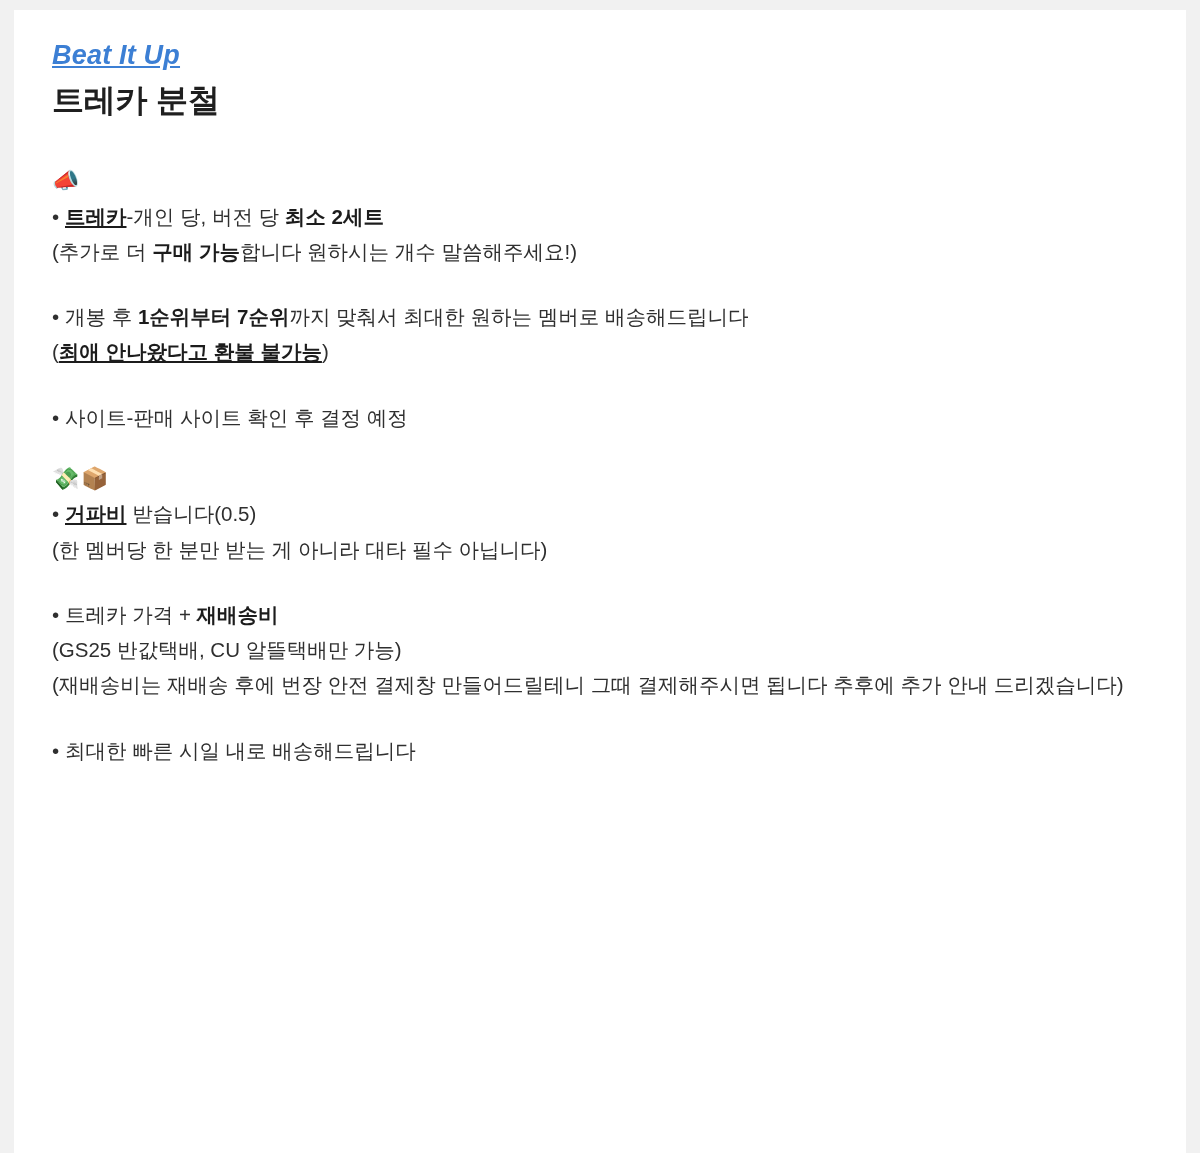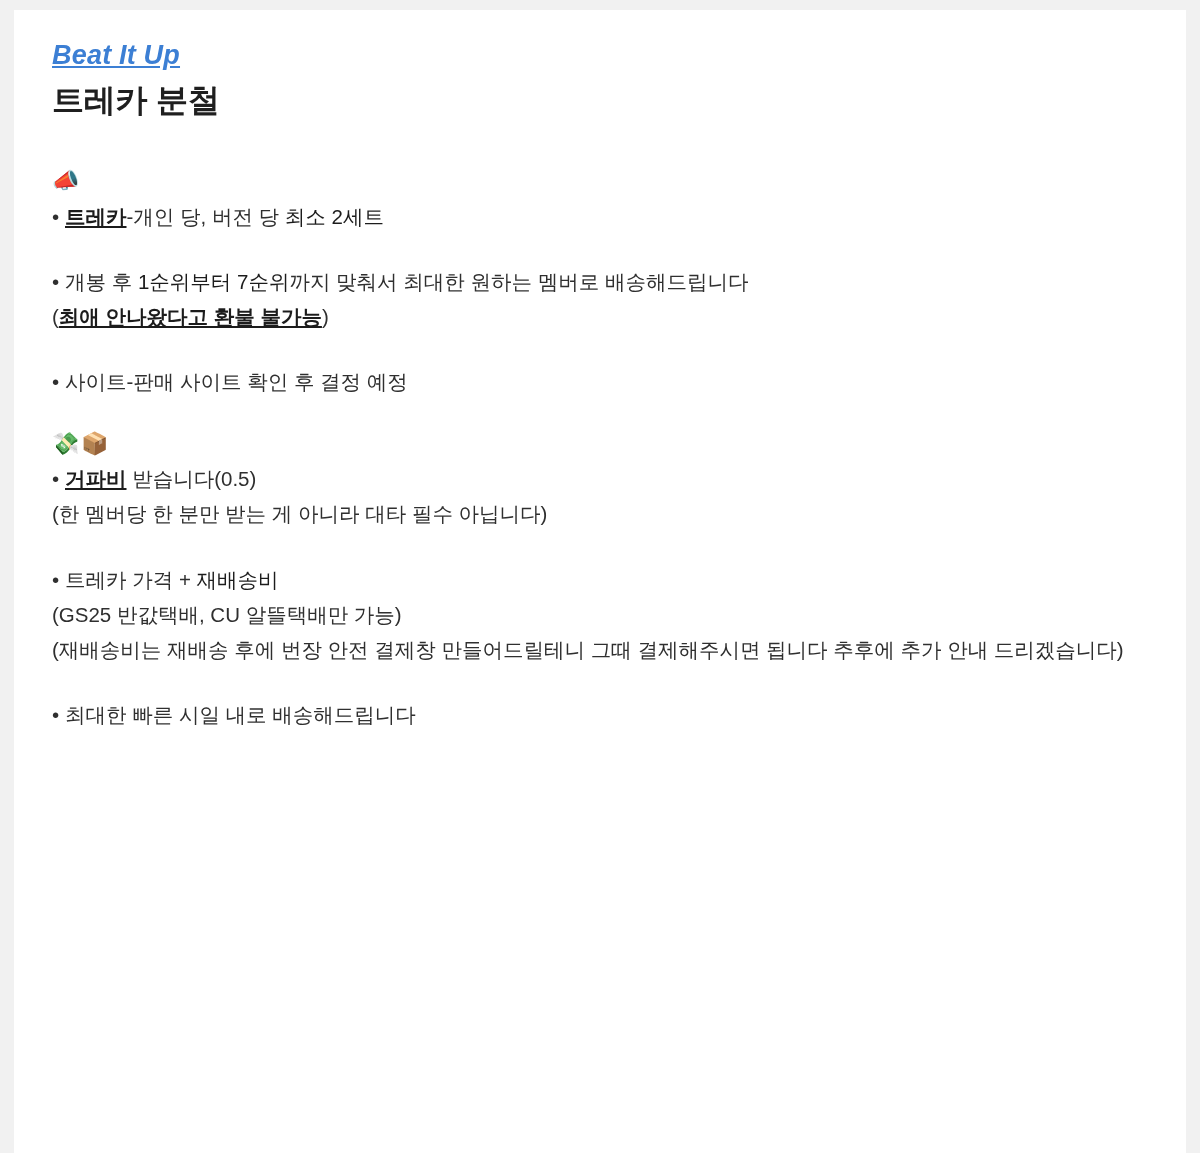--- a/index.html
+++ b/index.html
@@ -62,21 +62,21 @@
     line-height: 1.25;
     margin-bottom: 4px;
     letter-spacing: 2px;
   }
   .line {
     font-size: 20.5px;
     line-height: 1.72;
     color: #2f2f2f;
     white-space: pre-wrap;
   }
-  .line .b { font-weight: normal; color: #1c1c1c; }
+  .line .b { font-weight: bold; color: #1c1c1c; }
   .line .bu { font-weight: bold; text-decoration: underline; color: #1c1c1c; margin-top: 47px; }
   .bullet::before {
     content: "\2022";
     display: inline-block;
     width: 13px;
     margin-left: 0px;
     color: #2f2f2f;
   }
 </style>
 </head>
@@ -84,20 +84,21 @@
 
 <div class="page-frame">
   <div class="sheet">
     <div class="content">
       <a class="title-link">Beat It Up</a>
       <div class="subtitle">트레카 분철</div>
       <div id="sections">
           <div class="block">
             <div class="emoji-line">📣</div>
             <div class="line bullet"><span class="bu">트레카</span><span>-개인 당, 버전 당 </span><span class="b">최소 2세트</span></div>
+            <div class="line"><span>(추가로 더 </span><span class="b">구매 가능</span><span>합니다 원하시는 개수 말씀해주세요!)</span></div>
           </div>
           <div class="block">
             <div class="line bullet"><span>개봉 후 </span><span class="b">1순위부터 7순위</span><span>까지 맞춰서 최대한 원하는 멤버로 배송해드립니다</span></div>
             <div class="line"><span>(</span><span class="bu">최애 안나왔다고 환불 불가능</span><span>)</span></div>
           </div>
           <div class="block">
             <div class="line bullet"><span>사이트-판매 사이트 확인 후 결정 예정</span></div>
           </div>
           <div class="block">
             <div class="emoji-line">💸📦</div>

